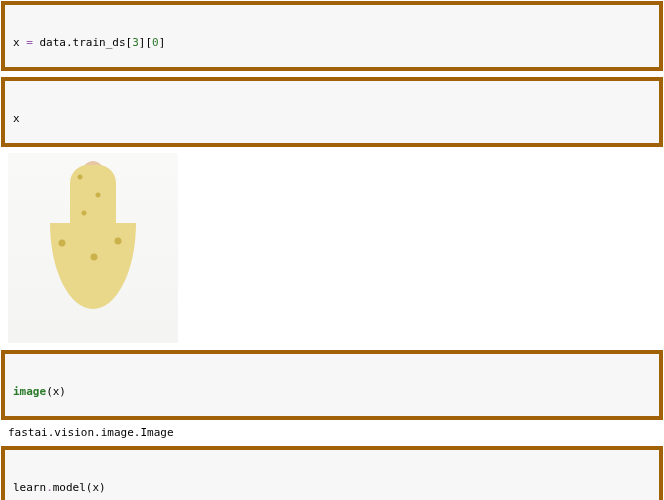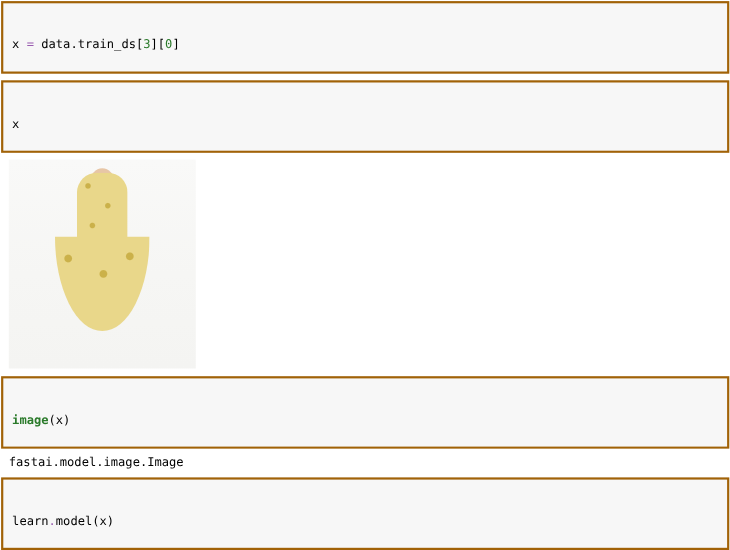--- a/index.html
+++ b/index.html
@@ -5,21 +5,21 @@
 * { margin: 0; padding: 0; box-sizing: border-box; }
 body {
   font-family: "DejaVu Sans Mono", Menlo, Consolas, monospace;
   font-size: 11px;
   background: #ffffff;
   color: #000;
   width: 664px;
 }
 .cell-in {
   background: #f7f7f7;
-  border: 2px solid #a16207;
+  border: 4px solid #a16207;
   padding: 5px 8px;
   margin: 1px 1px 0 1px;
   white-space: pre;
   overflow-x: auto;
 }
 .out-area {
   padding: 6px 8px;
   background: #fff;
 }
 .out-text { white-space: pre; }
@@ -87,21 +87,21 @@
       <div class="skirt"></div>
     </div>
   </div>
 </div>
 
 <div class="cell-in">
   <pre><span class="c-kw">image</span>(x)</pre>
 </div>
 
 <div class="out-area">
-  <pre class="out-text">fastai.model.image.Image</pre>
+  <pre class="out-text">fastai.vision.image.Image</pre>
 </div>
 
 <div class="cell-in">
   <pre>learn<span class="c-op">.</span>model(x)</pre>
 </div>
 
 <div class="out-area tb">
   <pre class="err-dash">---------------------------------------------------------------------------</pre>
 
 </div>

